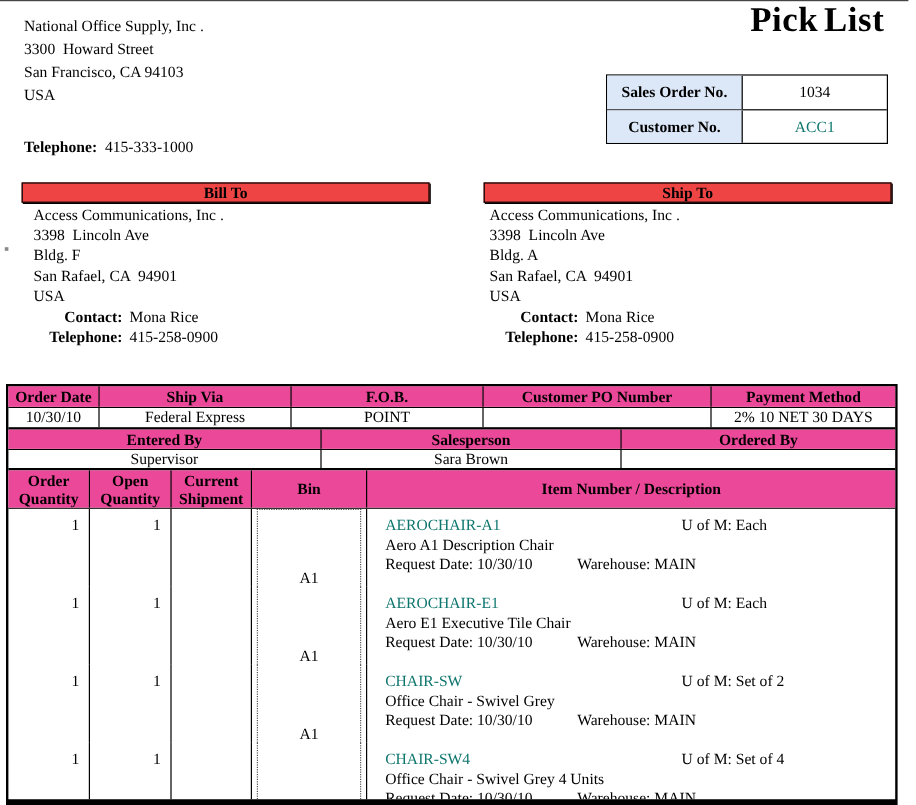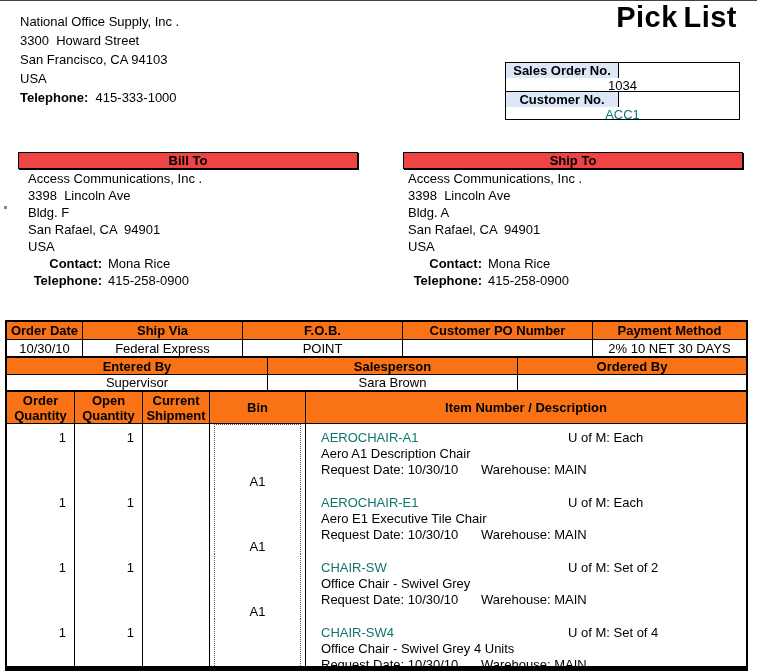--- a/index.html
+++ b/index.html
@@ -1,36 +1,36 @@
 <!DOCTYPE html>
 <html><head>
 <meta charset="utf-8">
 <style>
   * { margin:0; padding:0; box-sizing:border-box; }
   body { background:#fff; }
   .page {
     position:relative; width:763px; height:671px; background:#fff;
-    font-family:Liberation Sans, sans-serif; font-size:13px; color:#000;
+    font-family:Liberation Serif, serif; font-size:13px; color:#000;
     overflow:hidden;
   }
   .top-line { position:absolute; left:0; top:0; width:757px; height:1px; background:#444; }
   .stray-mark { position:absolute; left:4px; top:206px; width:3px; height:3px; background:#888; }
 
   
   .company { position:absolute; left:20px; top:12px; line-height:19px; }
   .addr-line { white-space:pre; }
-  .tel-line { margin-top:0; white-space:pre; }
+  .tel-line { margin-top:25px; white-space:pre; }
   .b { font-weight:bold; }
 
   
   .title { position:absolute; top:1px; right:26px; font-size:29px; font-weight:bold; word-spacing:-3px; letter-spacing:0.5px; }
 
   
   .order-info { position:absolute; left:505px; top:62px; width:235px; border:1px solid #000; }
-  .oi-row { display:flex; height:28px;flex-direction:column; }
+  .oi-row { display:flex; height:28px; }
   .oi-row + .oi-row { border-top:1px solid #000; }
   .oi-label { width:113px; background:#dce8f8; border-right:1px solid #000; font-weight:bold;
               display:flex; align-items:center; justify-content:center; }
   .oi-value { flex:1; display:flex; align-items:center; justify-content:center; }
   .link { color:#0f766e; cursor:pointer; text-decoration:none; }
 
   
   .addr-bar { position:absolute; width:340px; height:17px; background:#ef4444; border:1px solid #000;
               box-shadow:1px 1px 0 0 #000; font-weight:bold; text-align:center; line-height:15px; }
   .bar-bill { left:18px; top:152px; }
@@ -40,21 +40,21 @@
   .blk-ship { left:408px; }
   .lbl { display:inline-block; width:74px; text-align:right; font-weight:bold; margin-right:6px; }
 
   
   .main-table { position:absolute; left:5px; top:320px; width:743px; height:351px;
                 border:2px solid #000; border-bottom:5px solid #000; }
   .trow { display:flex; width:100%; }
   .cell { border-left:1px solid #000; display:flex; align-items:center; justify-content:center;
           overflow:hidden; }
   .cell:first-child { border-left:none; }
-  .hcell { background:#f97316; font-weight:bold; text-align:center; line-height:15px; }
+  .hcell { background:#ec4899; font-weight:bold; text-align:center; line-height:15px; }
   .row-a { height:18px; } .row-b { height:17px; }
   .sep1 { border-bottom:1px solid #000; }
   .sep2 { border-bottom:2px solid #000; }
   .ca0{width:75px;} .ca1{width:160px;} .ca2{width:160px;} .ca3{width:190px;} .ca4{flex:1;}
   .cb0{width:260px;} .cb1{width:250px;} .cb2{flex:1;}
   .cc0{width:67px;} .cc1{width:68px;} .cc2{width:67px;} .cc3{width:96px;} .cc4{flex:1;}
   .row-c-head { height:32px; }
   .items-wrap { height:242px; overflow:hidden; }
   .item-row { display:flex; height:65px; }
   .icell { border-left:1px solid #000; position:relative; }

